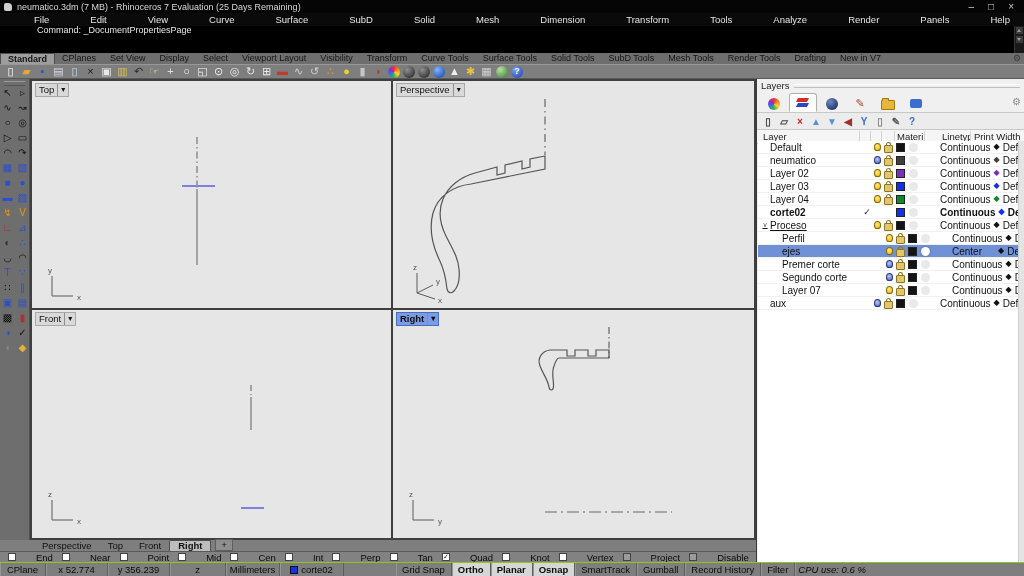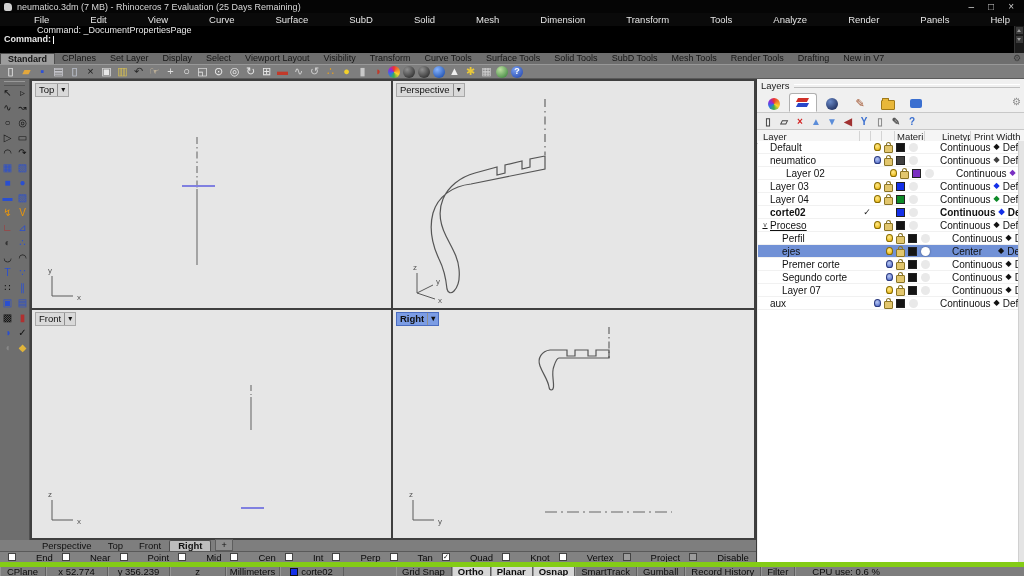--- a/index.html
+++ b/index.html
@@ -119,28 +119,28 @@
          display:flex;align-items:flex-end;padding-left:34px;box-sizing:border-box;font-size:9.5px;color:#111;}
   .vtab{padding:0 8px;line-height:11px;}
   .vtab.active{background:#bdbdbd;border:1px solid #4e4e4e;border-bottom:none;line-height:10px;font-weight:bold;border-radius:2px 2px 0 0;}
   .vtab-add{padding:0 5px;line-height:10px;background:#8e8e8e;border:1px solid #5e5e5e;margin-left:4px;font-size:9px;}
   #osnaps{position:absolute;left:0;top:551px;width:756px;height:11px;background:#828282;
           display:flex;align-items:center;gap:9px;padding-left:8px;box-sizing:border-box;font-size:9.5px;color:#0a0a0a;border-top:1px solid #5a5a5a;}
   .os{display:flex;align-items:center;gap:20px;}
   .cb{width:8px;height:8px;background:#fff;border:1px solid #444;box-sizing:border-box;display:flex;align-items:center;justify-content:center;font-size:7px;color:#222;}
   .cb.disabled{background:#9c9c9c;}
   #statusbar{position:absolute;left:0;top:562px;width:1024px;height:14px;background:#7e7e7e;
-             display:flex;align-items:stretch;font-size:9.5px;color:#0a0a0a;border-top:5px solid #84cc16;box-sizing:border-box;}
+             display:flex;align-items:stretch;font-size:9.5px;color:#0a0a0a;border-top:1px solid #84cc16;box-sizing:border-box;}
   .sc{display:flex;align-items:center;justify-content:center;border-right:1px solid #5e5e5e;box-shadow:inset 1px 0 0 #969696;white-space:nowrap;padding:0 4px;box-sizing:border-box;}
   .sc.lay{gap:3px;}
   .laysw{width:8px;height:8px;border:1px solid #111;box-sizing:border-box;}
   .spacer{width:52px;border-right:none;box-shadow:none;}
   .tog{display:flex;align-items:center;padding:0 6px;border-right:1px solid #5e5e5e;box-shadow:inset 1px 0 0 #969696;}
   .tog.on{background:#d6d6d6;font-weight:bold;}
-  .cpu{flex:1;display:flex;align-items:center;padding:0 17px;box-shadow:inset 1px 0 0 #969696;}
+  .cpu{flex:1;display:flex;align-items:center;padding:0 3px;box-shadow:inset 1px 0 0 #969696;font-style:italic;}
 </style>
 </head>
 <body>
 
 <div id="app">
 
   <div id="titlebar">
     <span class="appicon"></span>
     <span>neumatico.3dm (7 MB) - Rhinoceros 7 Evaluation (25 Days Remaining)</span>
     <span class="winbtns">
@@ -163,34 +163,30 @@
       <span class="mitem">Transform</span>
       <span class="mitem">Tools</span>
       <span class="mitem">Analyze</span>
       <span class="mitem">Render</span>
       <span class="mitem">Panels</span>
       <span class="mitem">Help</span>
     </div>
 
   <div id="cmdarea">
     <div class="cmdline">Command: _DocumentPropertiesPage</div>
-    <div class="cmdprompt">
-      <span>Command:</span>
-      <span class="cursor"></span>
-    </div>
     <div class="cmdscroll">
       <span class="up"></span>
       <span class="dn"></span>
     </div>
   </div>
 
   <div id="ribbon">
       <span class="rtab active">Standard</span>
       <span class="rtab">CPlanes</span>
-      <span class="rtab">Set Layer</span>
+      <span class="rtab">Set View</span>
       <span class="rtab">Display</span>
       <span class="rtab">Select</span>
       <span class="rtab">Viewport Layout</span>
       <span class="rtab">Visibility</span>
       <span class="rtab">Transform</span>
       <span class="rtab">Curve Tools</span>
       <span class="rtab">Surface Tools</span>
       <span class="rtab">Solid Tools</span>
       <span class="rtab">SubD Tools</span>
       <span class="rtab">Mesh Tools</span>
@@ -442,21 +438,21 @@
           <span class="lc matc">
             <span class="matdot"></span>
           </span>
           <span class="ltype">Continuous</span>
           <span class="lpw">
             <span class="pwd" style="color: rgb(63, 63, 63);">◆</span>
             <span>Default</span>
           </span>
         </div>
         <div class="lrow">
-          <span class="lname" style="padding-left: 28px;">
+          <span class="lname" style="padding-left: 12px;">
             <span>Layer 02</span>
           </span>
           <span class="lc chk"></span>
           <span class="lc">
             <span class="bulb on"></span>
           </span>
           <span class="lc">
             <span class="lockg"></span>
           </span>
           <span class="lc swc">

